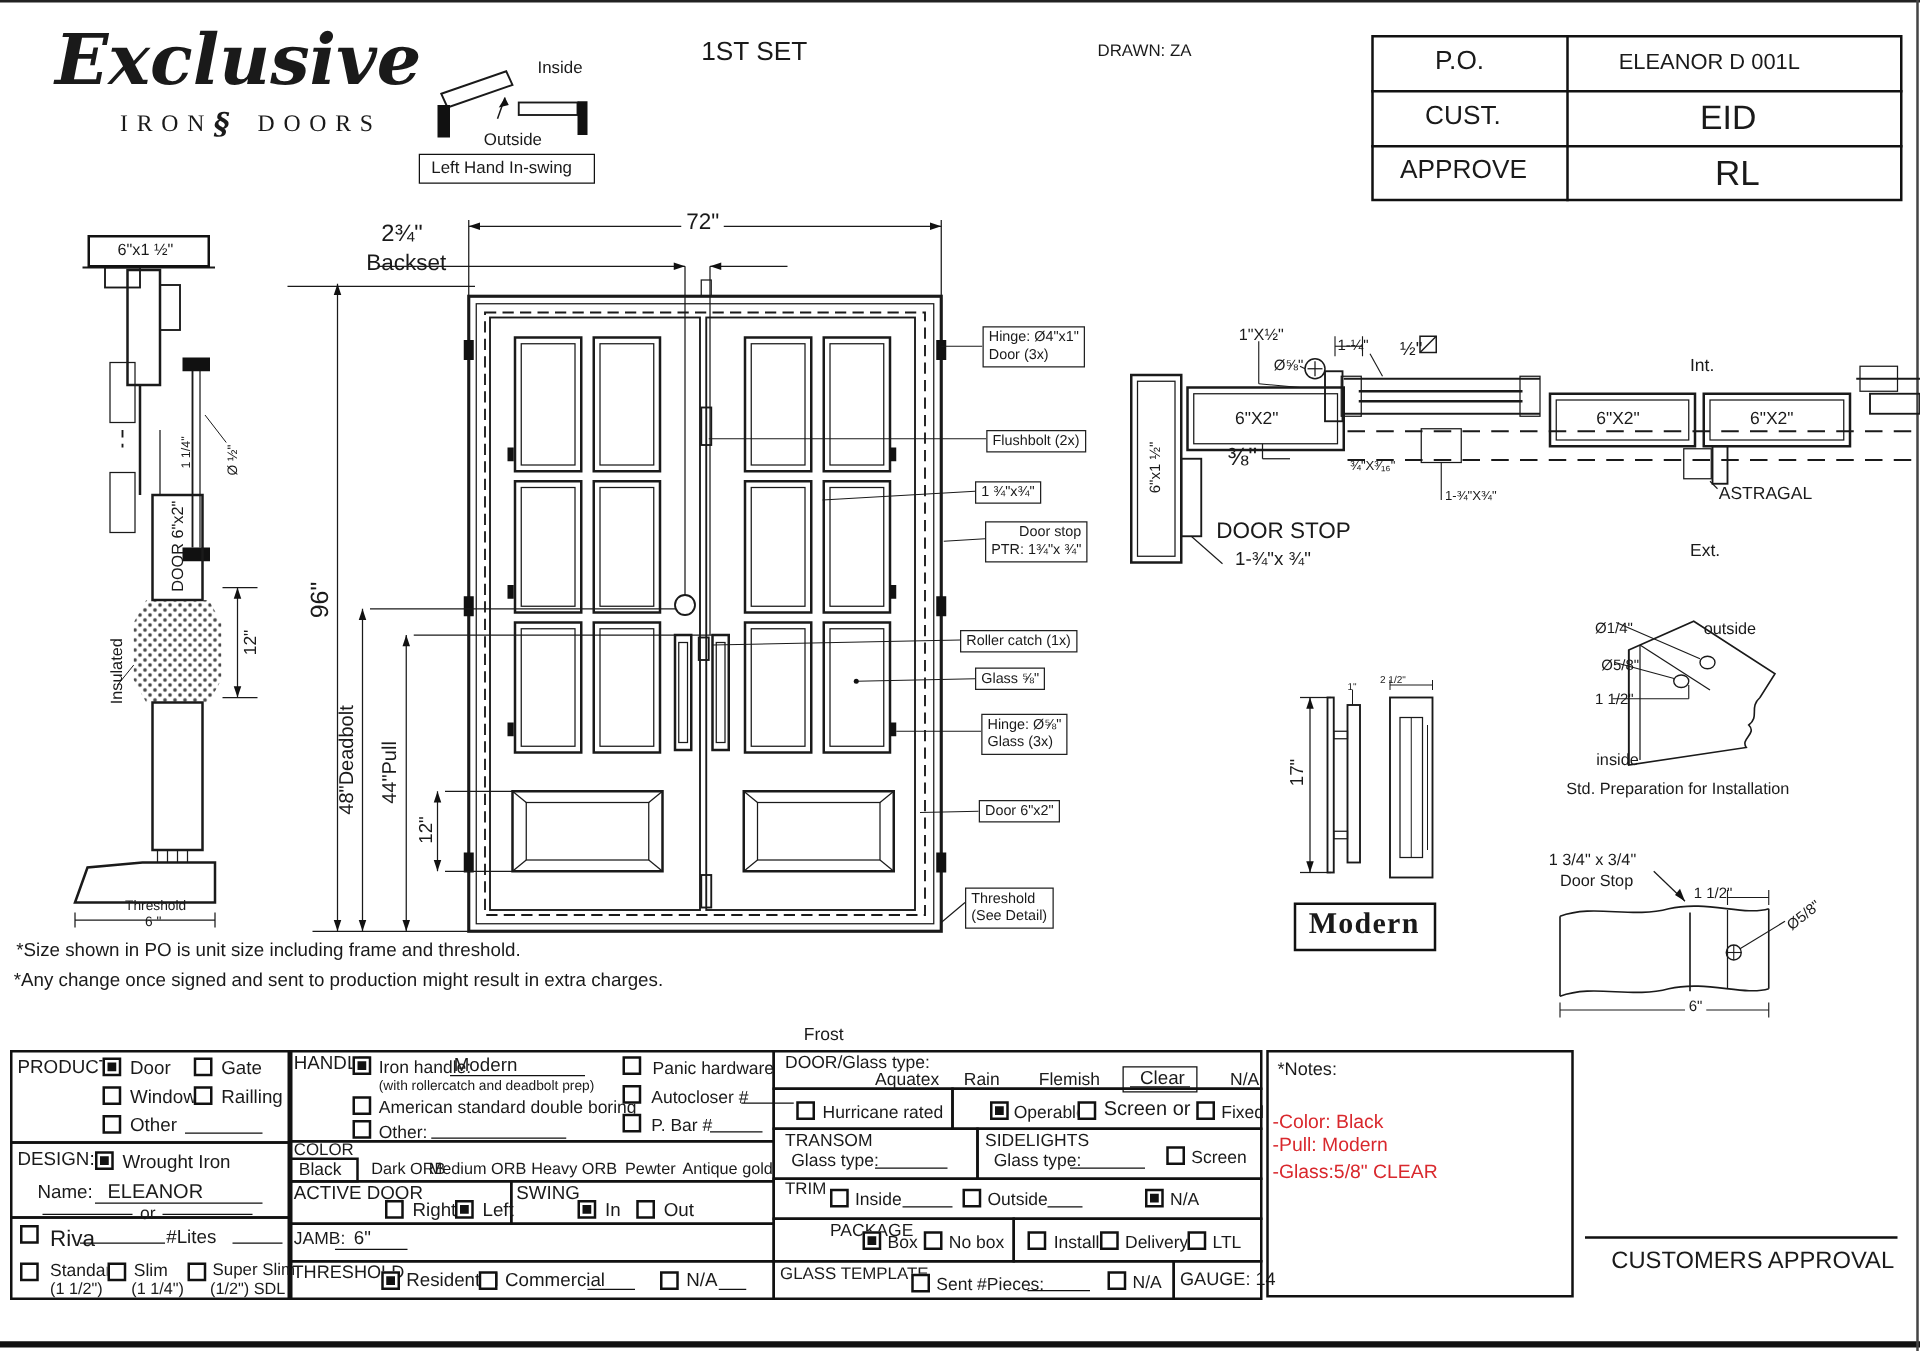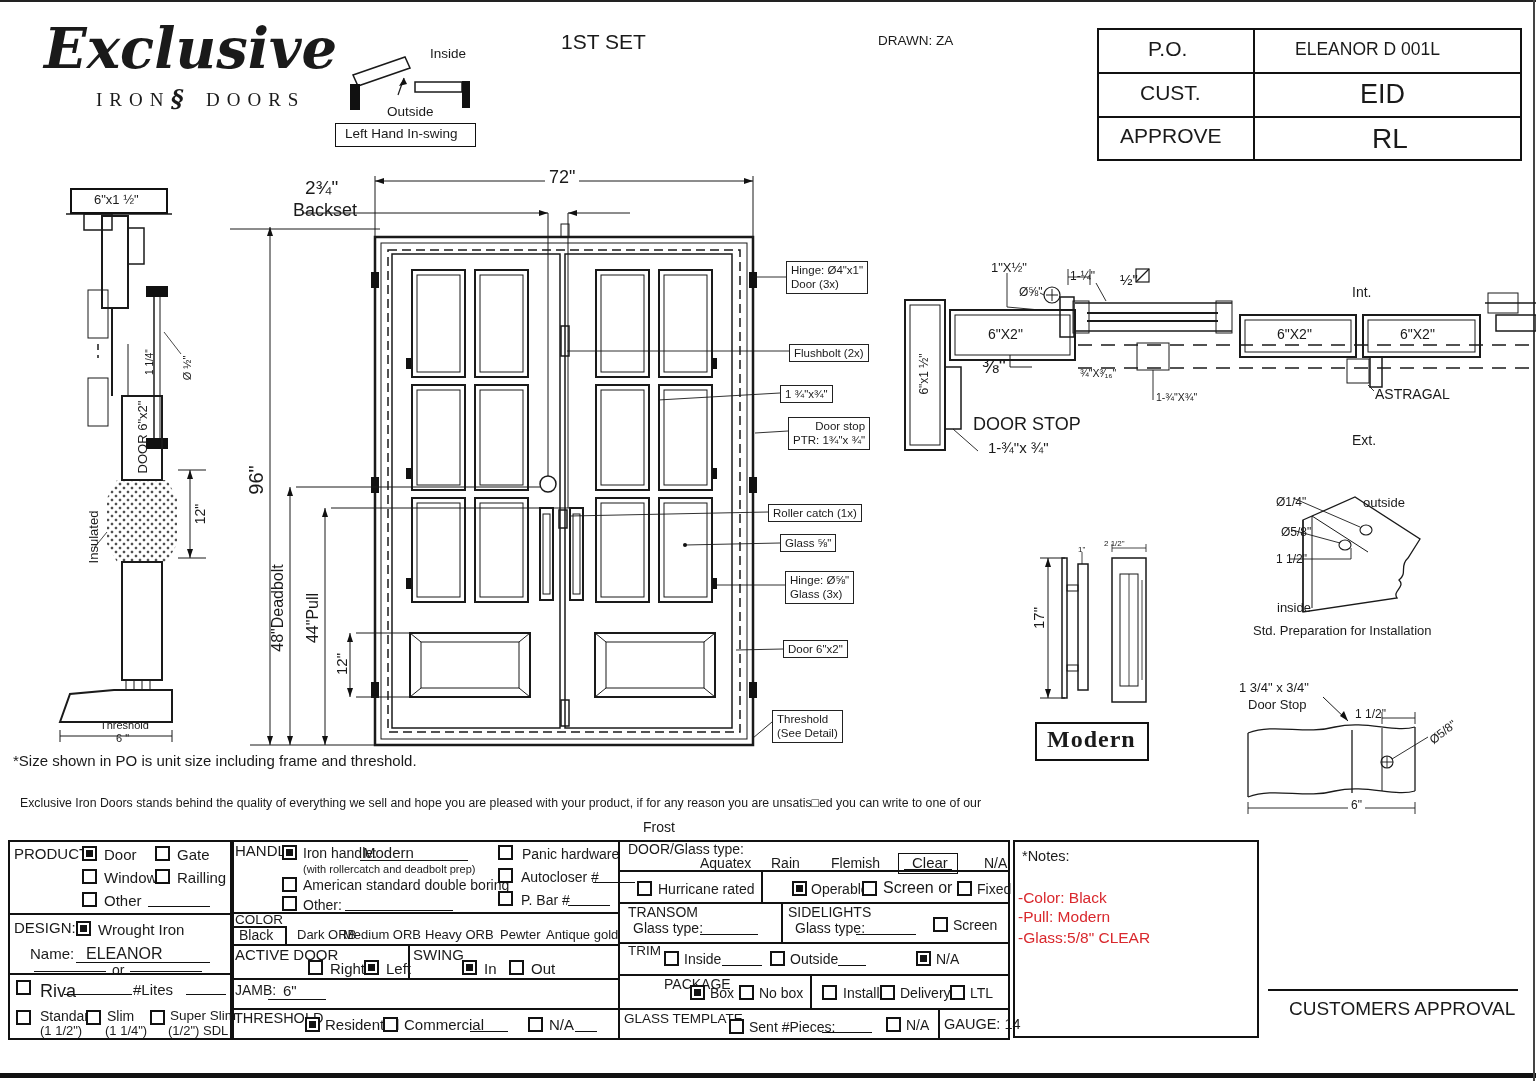--- a/index.html
+++ b/index.html
@@ -397,21 +397,21 @@
     <line x1="18" y1="127" x2="18" y2="139" stroke-width="0.9"></line>
       <line x1="185" y1="127" x2="185" y2="139" stroke-width="0.9"></line>
   </svg>
   <div class="t" style="left:1239px;top:681px;font-size:13px">1 3/4" x 3/4"</div>
   <div class="t" style="left:1248px;top:698px;font-size:13px">Door Stop</div>
   <div class="t" style="left:1355px;top:708px;font-size:12px">1 1/2"</div>
   <div class="t" style="left:1428px;top:726px;font-size:12px;transform:rotate(-38deg)">Ø5/8"</div>
   <div class="t" style="left:1348px;top:799px;font-size:12px;background:#fff;padding:0 3px">6"</div>
 
   <div class="t" style="left:13px;top:753px;font-size:15px">*Size shown in PO is unit size including frame and threshold.</div>
-  <div class="t" style="left:20px;top:797px;font-size:12.3px">Exclusive Iron Doors stands behind the quality of everything we sell and hope you are pleased with your product, if for any reason you are unsatis□ed you can write to one of our</div>
+  <div class="t" style="left:11px;top:777px;font-size:15px">*Any change once signed and sent to production might result in extra charges.</div>
 
   <div class="box" style="left:8px;top:840px;width:224px;height:75px"></div>
   <div class="box" style="left:8px;top:913px;width:224px;height:62px"></div>
   <div class="box" style="left:8px;top:973px;width:224px;height:67px"></div>
 
   <div class="t" style="left:14px;top:846px;font-size:15px">PRODUCT:</div>
   <span class="cb on" style="left:82px;top:846px"></span>
   <div class="t" style="left:104px;top:847px;font-size:15px">Door</div>
   <span class="cb" style="left:155px;top:846px"></span>
   <div class="t" style="left:177px;top:847px;font-size:15px">Gate</div>

